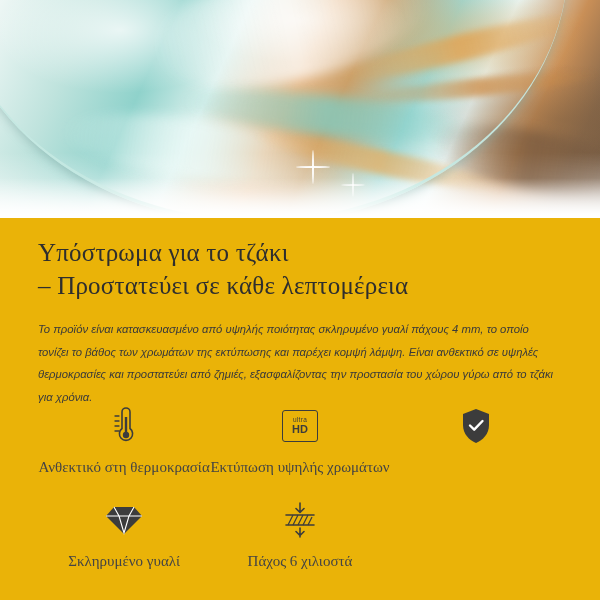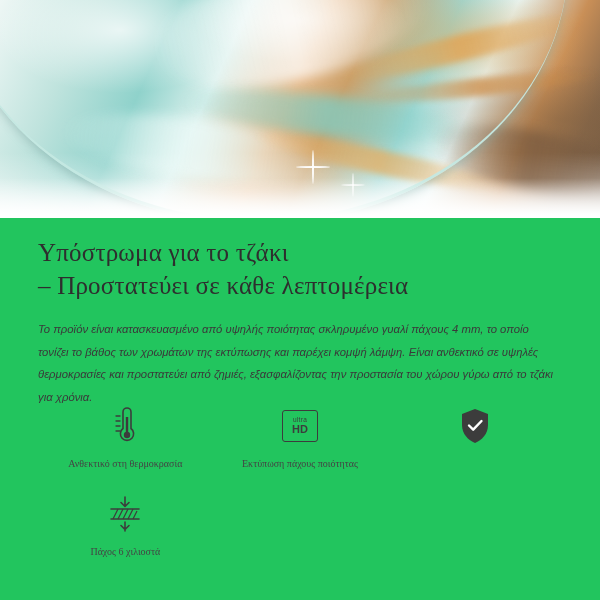--- a/index.html
+++ b/index.html
@@ -10,21 +10,21 @@
     width: 600px;
     height: 600px;
     background: #ffffff;
     font-family: "Liberation Sans", sans-serif;
     overflow: hidden;
   }
   .page {
     position: relative;
     width: 600px;
     height: 600px;
-    background: #22c55e;
+    background: #eab308;
     overflow: hidden;
   }
 
   
   .hero {
     position: absolute;
     left: 0;
     top: 0;
     width: 600px;
     height: 218px;
@@ -146,21 +146,21 @@
   .feature-icon {
     height: 44px;
     display: flex;
     align-items: center;
     justify-content: center;
     color: #3c3c3c;
   }
   .feature-label {
     margin-top: 10px;
     font-family: "Liberation Serif", serif;
-    font-size: 10px;
+    font-size: 15px;
     color: #444444;
     line-height: 1.2;
     white-space: nowrap;
   }
   .hd-badge {
     width: 34px;
     height: 30px;
     border: 1.6px solid #3c3c3c;
     border-radius: 3px;
     display: flex;
@@ -214,32 +214,41 @@
       <div class="feature-label">Ανθεκτικό στη θερμοκρασία</div>
     </div>
 
     <div class="feature">
       <div class="feature-icon">
         <div class="hd-badge">
           <span class="t1">ultra</span>
           <span class="t2">HD</span>
         </div>
       </div>
-      <div class="feature-label">Εκτύπωση πάχους ποιότητας</div>
+      <div class="feature-label">Εκτύπωση υψηλής χρωμάτων</div>
     </div>
 
     <div class="feature">
       <div class="feature-icon">
         <svg width="34" height="40" viewBox="0 0 34 40">
           <path d="M17 3l13 5v11c0 9-6.2 15.2-13 18C10.2 34.2 4 28 4 19V8l13-5z" fill="#3c3c3c"></path>
           <path d="M11 19.5l4.2 4.2L23.5 15" fill="none" stroke="#ffffff" stroke-width="2.4" stroke-linecap="round" stroke-linejoin="round"></path>
         </svg>
       </div>
     </div>
 
+    <div class="feature">
+      <div class="feature-icon">
+        <svg width="38" height="34" viewBox="0 0 38 34">
+          <path d="M9 4h20l8 9-18 18L1 13 9 4z" fill="#3c3c3c"></path>
+          <path d="M9 4l5 9-5 0M29 4l-5 9 5 0M14 13h10l-5 17-5-17zM1 13h36" fill="none" stroke="#ffffff" stroke-width="1.1"></path>
+        </svg>
+      </div>
+      <div class="feature-label">Σκληρυμένο γυαλί</div>
+    </div>
 
 
     <div class="feature">
       <div class="feature-icon">
         <svg width="38" height="40" viewBox="0 0 38 40">
           <g stroke="#3c3c3c" stroke-width="1.6" fill="none" stroke-linecap="round" stroke-linejoin="round">
             <path d="M19 3v9M15 8.5l4 4 4-4"></path>
             <path d="M19 37v-9M15 31.5l4 4 4-4"></path>
             <path d="M5 15h28M5 25h28"></path>
           </g>

